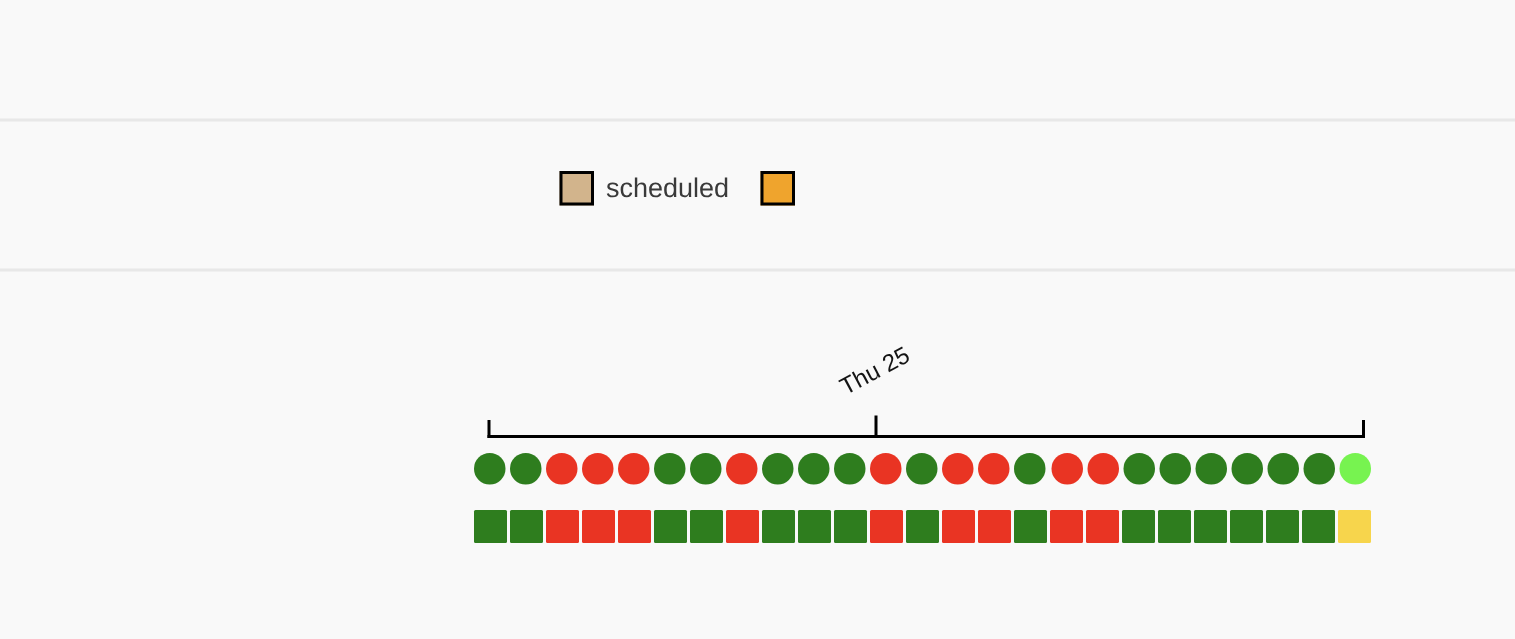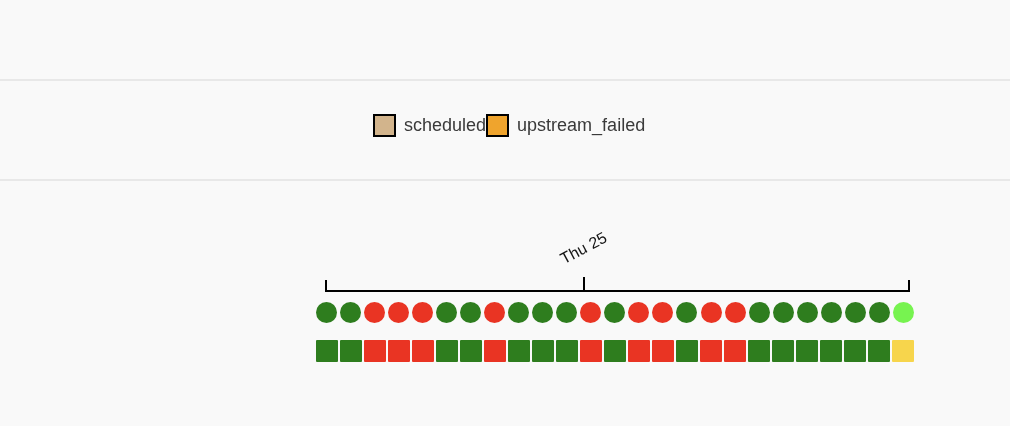--- a/index.html
+++ b/index.html
@@ -13,21 +13,21 @@
   .divider {
     position: absolute; left: 0; width: 1010px; height: 2px;
     background: #e8e8e8;
   }
   #divider-top { top: 79px; }
   #divider-bottom { top: 179px; }
 
   
   #legend {
     position: absolute; left: 373px; top: 114px;
-    display: flex; align-items: center; 
+    display: flex; align-items: center; gap: 21px;
     white-space: nowrap;
   }
   .legend-item { display: flex; align-items: center; }
   .legend-swatch {
     width: 19px; height: 19px;
     border: 2.5px solid #000;
     margin-right: 8px;
     flex: none;
   }
   .legend-label {
@@ -77,21 +77,20 @@
 <div class="divider" id="divider-top"></div>
 <div class="divider" id="divider-bottom"></div>
 
 <div id="legend">
     <div class="legend-item">
       <span class="legend-swatch" style="background: rgb(210, 180, 140);"></span>
       <span class="legend-label">scheduled</span>
     </div>
     <div class="legend-item">
       <span class="legend-swatch" style="background: rgb(239, 164, 45);"></span>
-      <span class="legend-label">upstream_failed</span>
     </div>
   </div>
 
 <div id="axis-tick-label">Thu 25</div>
 
 <div id="axis">
   <div id="axis-mid-tick"></div>
 </div>
 
 <div id="dag-run-row" class="marker-row">

